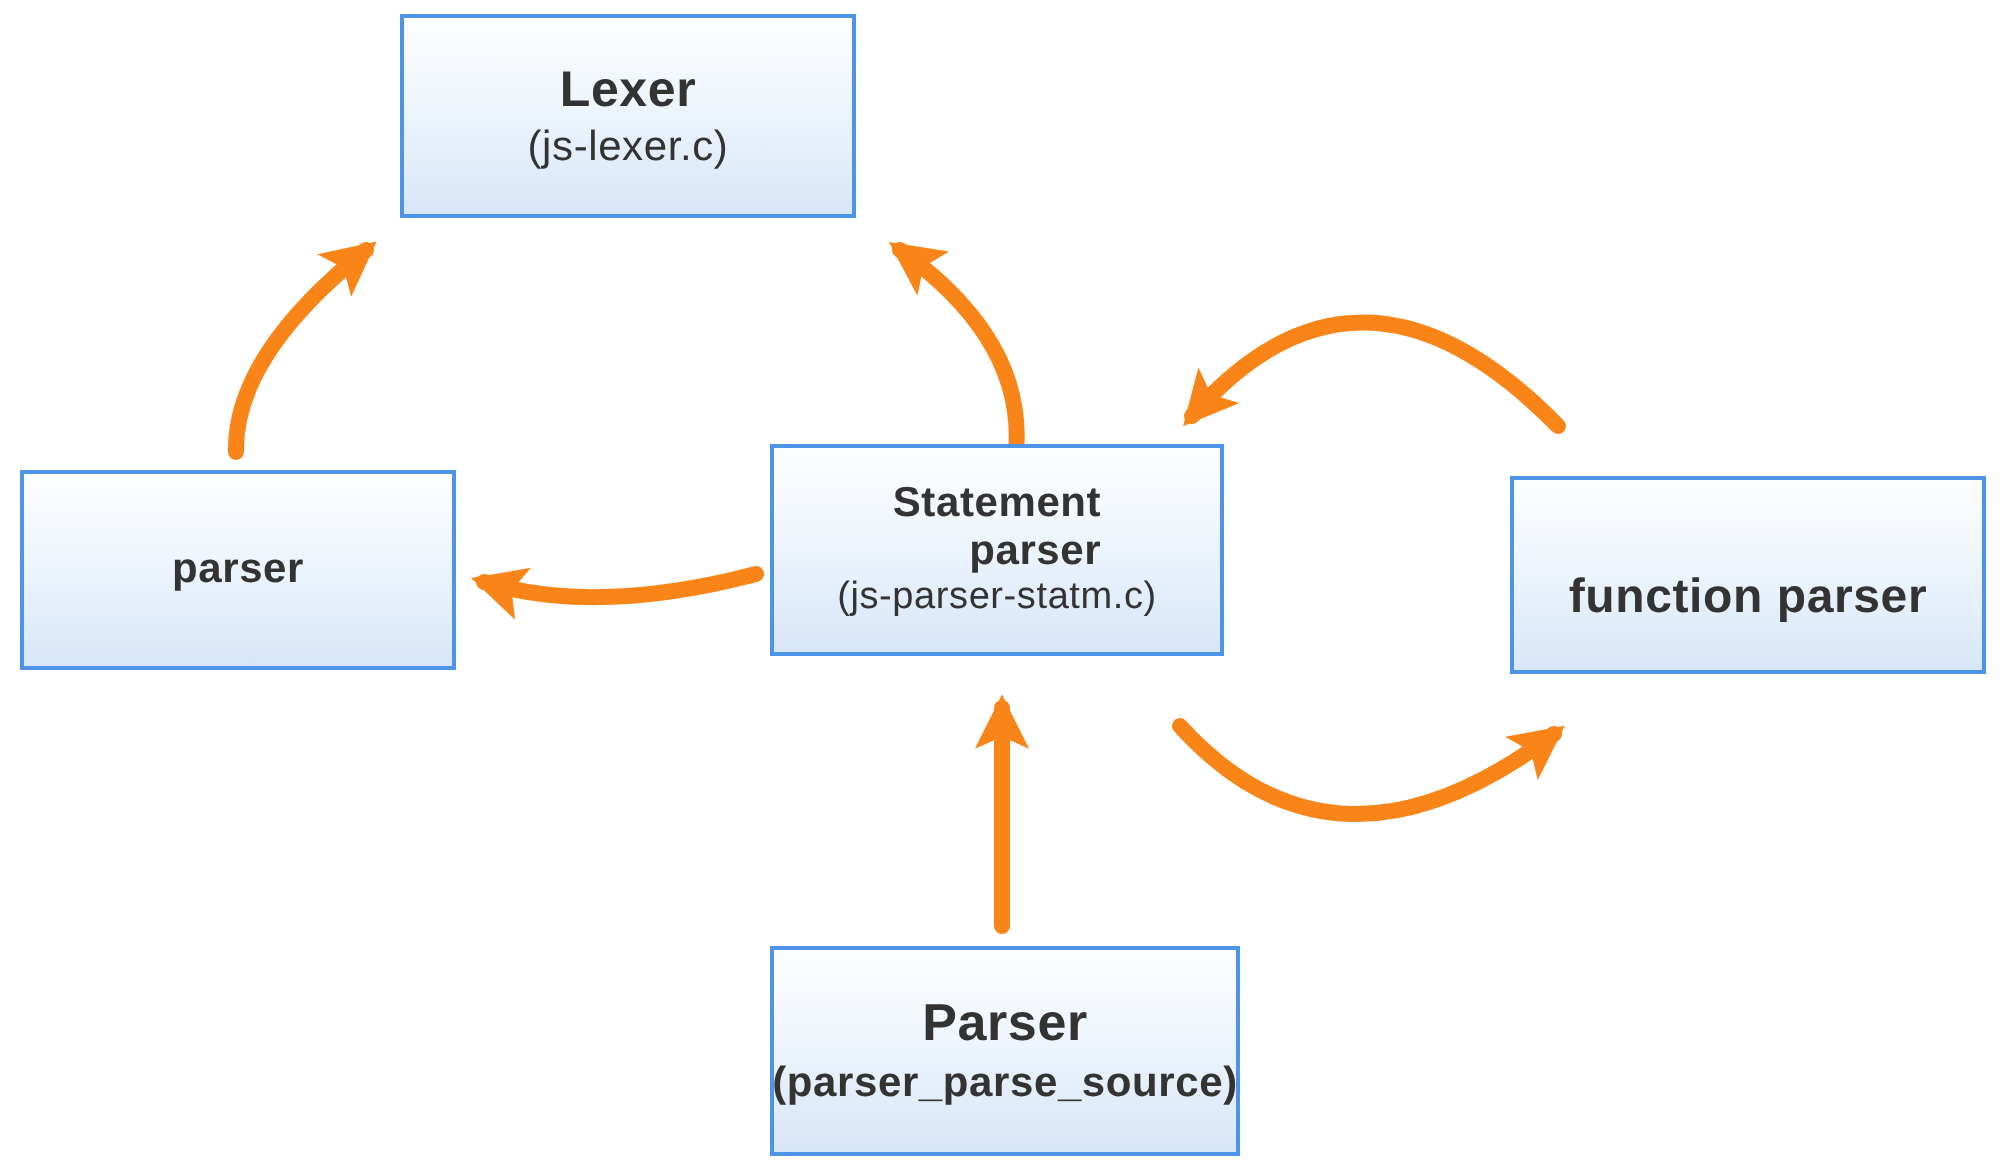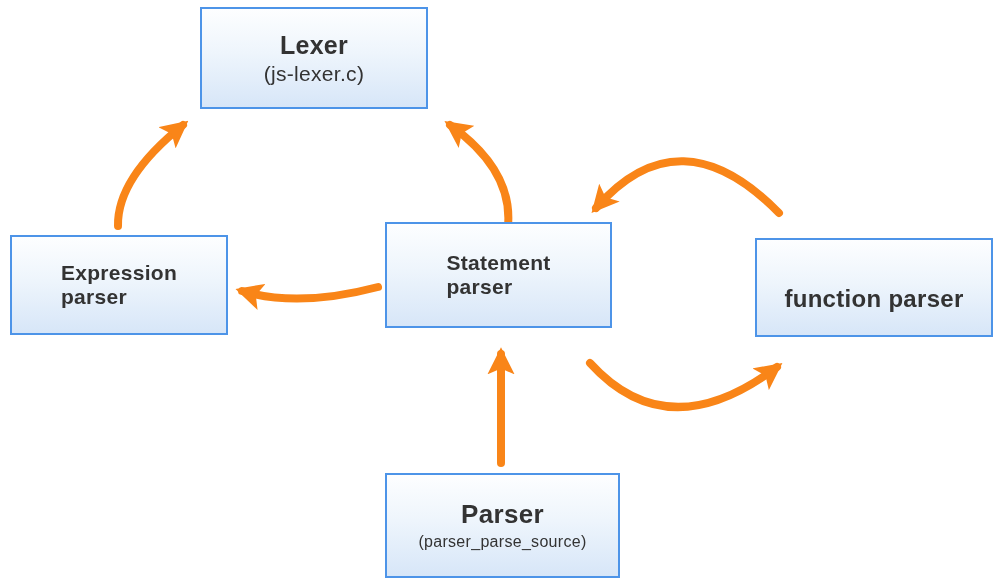--- a/index.html
+++ b/index.html
@@ -31,21 +31,21 @@
   }
   .node {
     position: absolute;
     box-sizing: border-box;
     border: 2px solid #4d94e8;
     background: linear-gradient(180deg, #fdfeff 0%, #eef5fc 45%, #d7e6f8 100%);
     display: flex;
     flex-direction: column;
     align-items: center;
     justify-content: center;
-    text-align: left;
+    text-align: right;
     color: #333333;
     letter-spacing: 0.3px;
   }
   .node-title {
     font-weight: bold;
     line-height: 1.12;
   }
   .node-subtitle {
     font-weight: normal;
     margin-top: 3px;
@@ -63,21 +63,21 @@
   .node-statement-parser { left: 385px; top: 222px; width: 227px; height: 106px; }
   .node-statement-parser .node-title    { font-size: 21px; }
   .node-statement-parser .node-subtitle { font-size: 19px; margin-top: 1px; }
 
   .node-function-parser  { left: 755px; top: 238px; width: 238px; height: 99px; }
   .node-function-parser .node-title    { font-size: 24px; margin-top: 24px; }
   .node-function-parser .node-subtitle { font-size: 19px; }
 
   .node-parser           { left: 385px; top: 473px; width: 235px; height: 105px; }
   .node-parser .node-title    { font-size: 26px; }
-  .node-parser .node-subtitle { font-size: 16px; }
+  .node-parser .node-subtitle { font-size: 21px; font-weight: bold; }
 </style>
 </head>
 <body>
 
 <div class="canvas">
 
   <svg class="edges-layer" viewBox="0 0 1005 584" xmlns="http://www.w3.org/2000/svg">
     <defs>
       <marker id="ah" viewBox="0 0 10 10" refX="7.5" refY="5" markerWidth="3.4" markerHeight="3.4" orient="auto-start-reverse">
         <path d="M0 0 L10 5 L0 10 L2.2 5 Z" fill="#f98518"></path>
@@ -91,30 +91,30 @@
     <path class="edge" marker-end="url(#ah)" d="M 501 463 L 501 354"></path>
   </svg>
 
   <div class="node node-lexer">
     <div class="node-title">Lexer</div>
     <div class="node-subtitle">(js-lexer.c)</div>
   </div>
 
   <div class="node node-expression-parser">
     <div class="node-title">
-      <div>Expression</div>
       <div>parser</div>
     </div>
   </div>
 
   <div class="node node-statement-parser">
     <div class="node-title">
       <div>Statement</div>
       <div>parser</div>
     </div>
+    <div class="node-subtitle">(js-parser-statm.c)</div>
   </div>
 
   <div class="node node-function-parser">
     <div class="node-title">function parser</div>
   </div>
 
   <div class="node node-parser">
     <div class="node-title">Parser</div>
     <div class="node-subtitle">(parser_parse_source)</div>
   </div>

